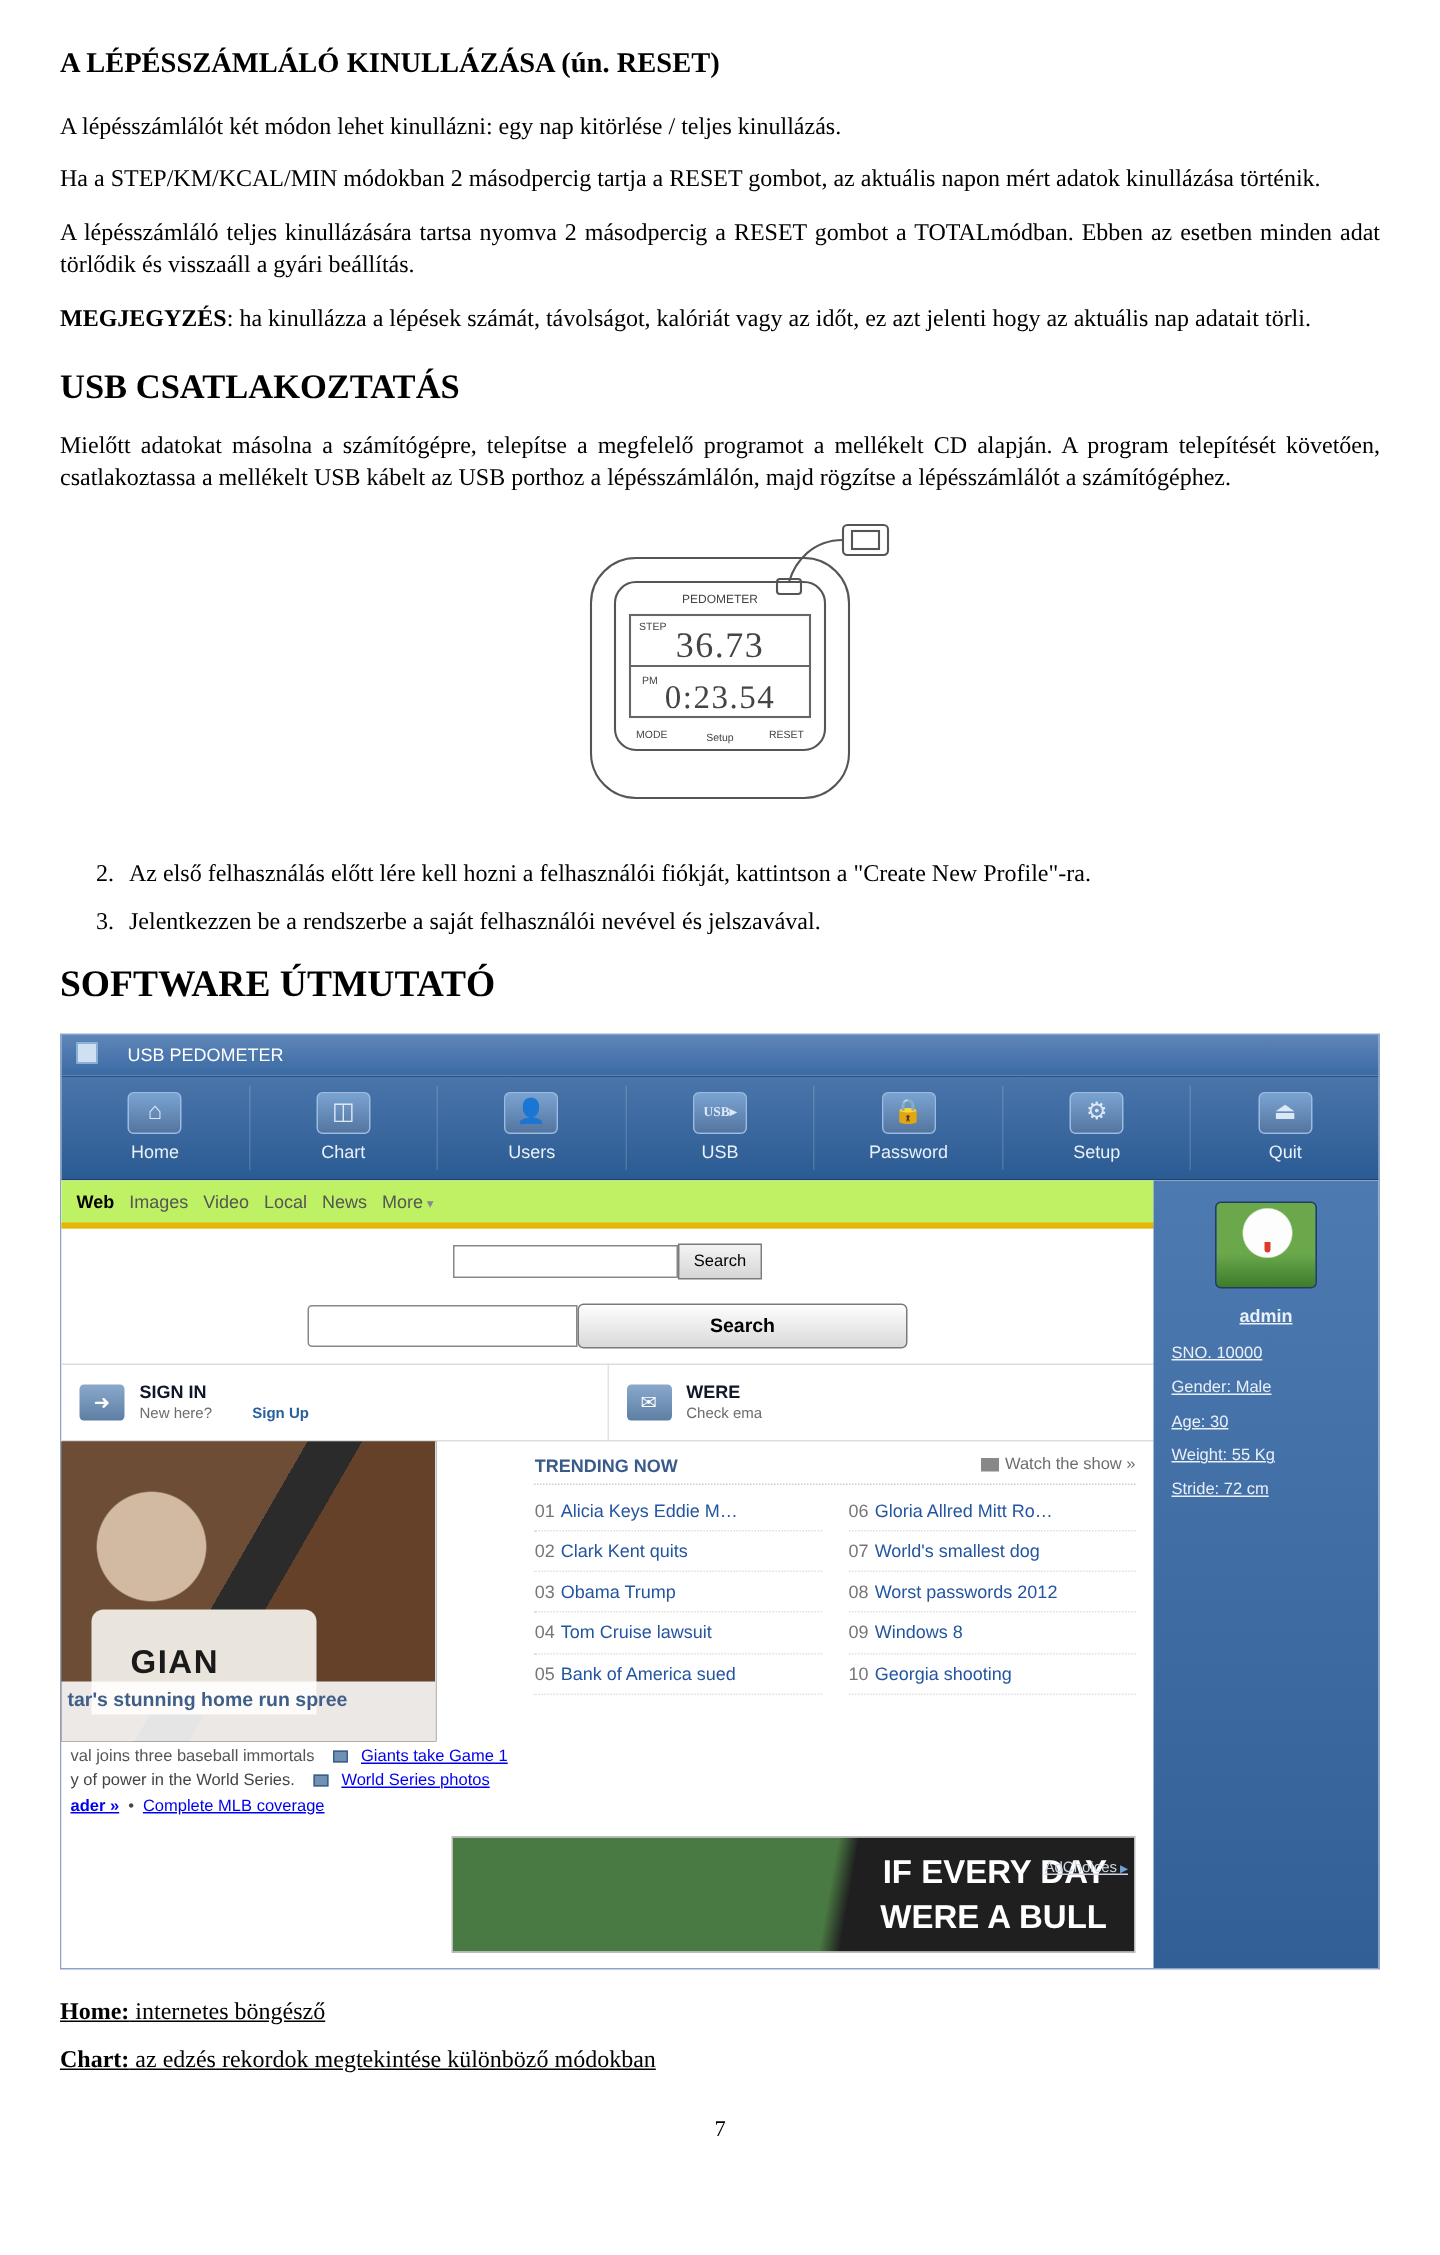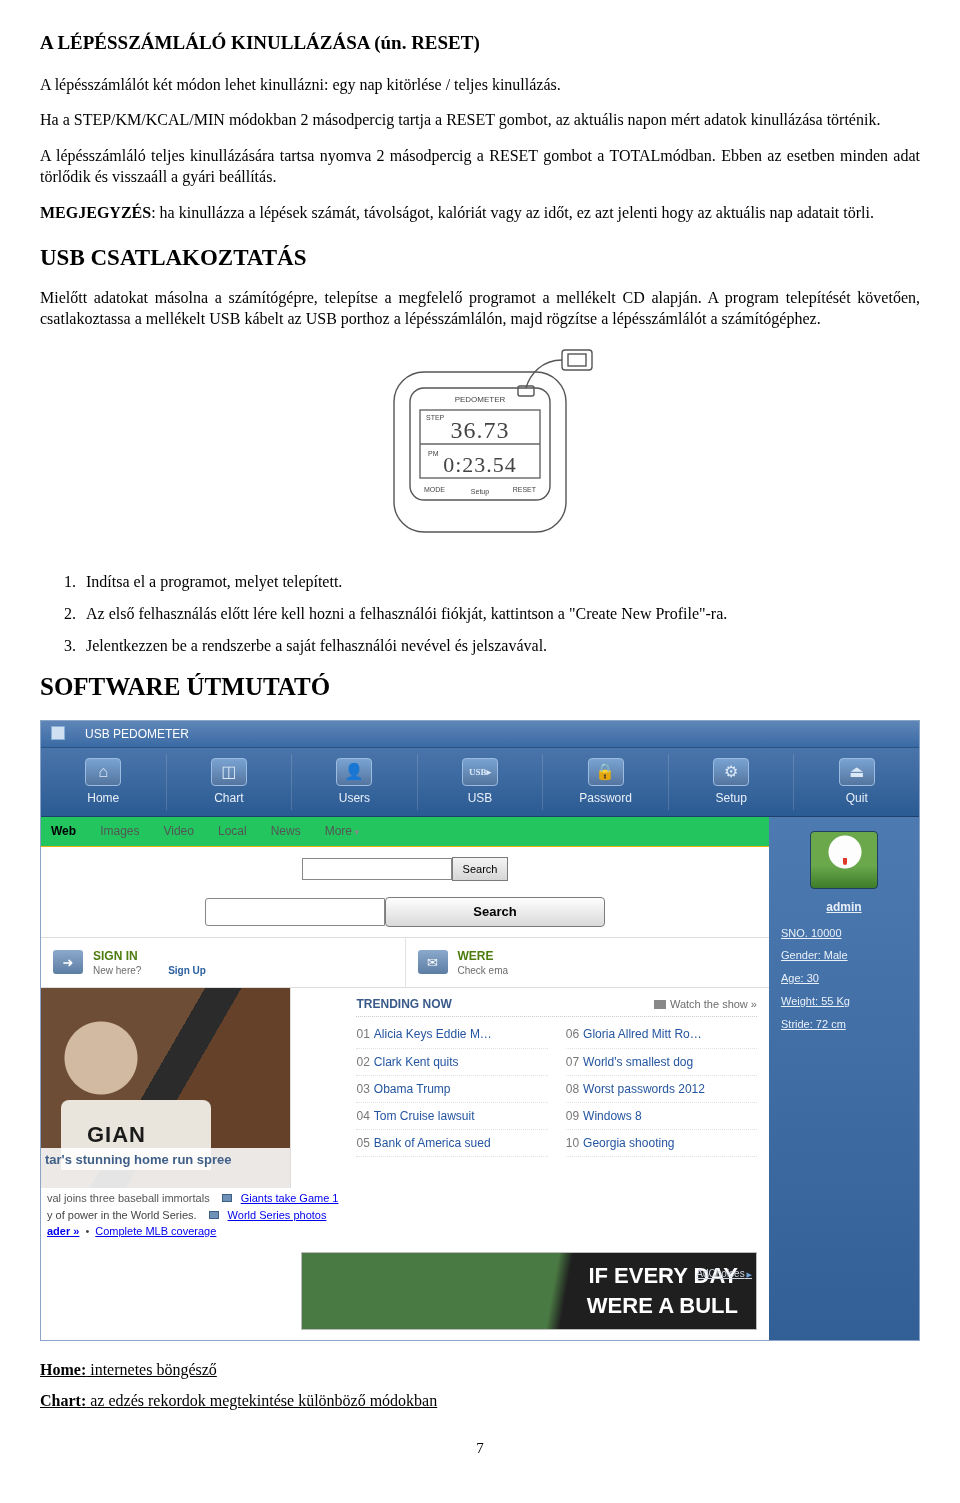--- a/index.html
+++ b/index.html
@@ -78,21 +78,21 @@
     border: 1px solid #203f63;
     margin: 0 auto 10px auto;
     position: relative;
   }
   .avatar::after{
     content:""; position:absolute; width:4px; height:7px; background:#dd3b2a; left:32px; top:26px; border-radius: 0 0 2px 2px;
   }
   .sidebar-name { text-align:center; font-weight:bold; margin-bottom:10px; font-size:12px; }
   .sidebar-row { margin-bottom: 8px; }
 
-  .webtabs { background:#22c55e; border-bottom:1px solid #eab308; padding:6px 10px 0 10px; font-size:12px; color:#555; display:flex; gap:24px; }
+  .webtabs { background:#bef264; border-bottom:4px solid #eab308; padding:6px 10px 0 10px; font-size:12px; color:#555; display:flex; gap:10px; }
   .webtabs .wt { padding-bottom:6px; cursor:pointer; }
   .webtabs .wt.active { color:#000; font-weight:bold; }
   .webtabs .more::after{ content:" \25BE"; font-size:9px; color:#888;}
 
   .searchrow { display:flex; align-items:center; gap:16px; padding:10px 12px;flex-direction:column; }
   .searchrow .sbox {
     display:inline-flex; align-items:center;
   }
   .searchrow input[type=text]{
     height:22px; border:1px solid #888; padding:2px 4px; font-size:12px;
@@ -100,21 +100,21 @@
   .searchrow .sbtn {
     height:24px; border:1px solid #7a7a7a; background:linear-gradient(#f4f4f4,#d6d6d6);
     font-size:11px; padding:0 10px; cursor:pointer;
   }
   .searchrow .sbtn.big { width:220px; height:30px; font-size:13px; font-weight:bold; background:linear-gradient(#fefefe,#d9d9d9); border-radius:4px; }
 
   .panels { display:flex; gap:0; border-top:1px solid #ddd; border-bottom:1px solid #ddd; }
   .panel { flex:1; display:flex; align-items:center; gap:10px; padding:10px 12px; border-right:1px solid #e2e2e2; }
   .panel:last-child{ border-right:none; }
   .panel .picon { width:30px; height:24px; background:linear-gradient(#8aa9cc,#5d7ea3); border-radius:3px; display:flex; align-items:center; justify-content:center; color:#fff; font-size:13px;}
-  .panel .ptxt .pt1 { font-size:12px; font-weight:bold; color:#4d7c0f; }
+  .panel .ptxt .pt1 { font-size:12px; font-weight:bold; color:#0f172a; }
   .panel .ptxt .pt2 { font-size:10px; color:#6c6c6c; }
   .panel .ptxt .pt2 .su { color:#2a5f9e; font-weight:bold;margin-left:24px; }
 
   .content { display:flex; }
   .hero {
     width:250px; height:200px;
     background:
       radial-gradient(circle at 60px 70px, #d2b9a2 0 36px, transparent 37px),
       linear-gradient(120deg, #6e4d36 0 45%, #2b2b2b 45% 55%, #644128 55% 100%),
       #3a2a1e;
@@ -202,21 +202,20 @@
   <g stroke="#555" stroke-width="1.4" fill="none">
     <rect x="242" y="6" width="30" height="20" rx="3"></rect>
     <rect x="248" y="10" width="18" height="12"></rect>
     <path d="M242 16 C 222 16, 210 30, 206 44"></path>
     <rect x="198" y="42" width="16" height="10" rx="2"></rect>
   </g>
 </svg>
 </div>
 
 <ol class="steps">
-  <li><span class="num">1.</span><span>Indítsa el a programot, melyet telepített.</span></li>
   <li><span class="num">2.</span><span>Az első felhasználás előtt lére kell hozni a felhasználói fiókját, kattintson a "Create New Profile"-ra.</span></li>
   <li><span class="num">3.</span><span>Jelentkezzen be a rendszerbe a saját felhasználói nevével  és jelszavával.</span></li>
 </ol>
 
 <h1 class="software">SOFTWARE  ÚTMUTATÓ</h1>
 
 <div class="app-wrap">
 
   <div class="app-titlebar">
     <span class="ticon"></span>

